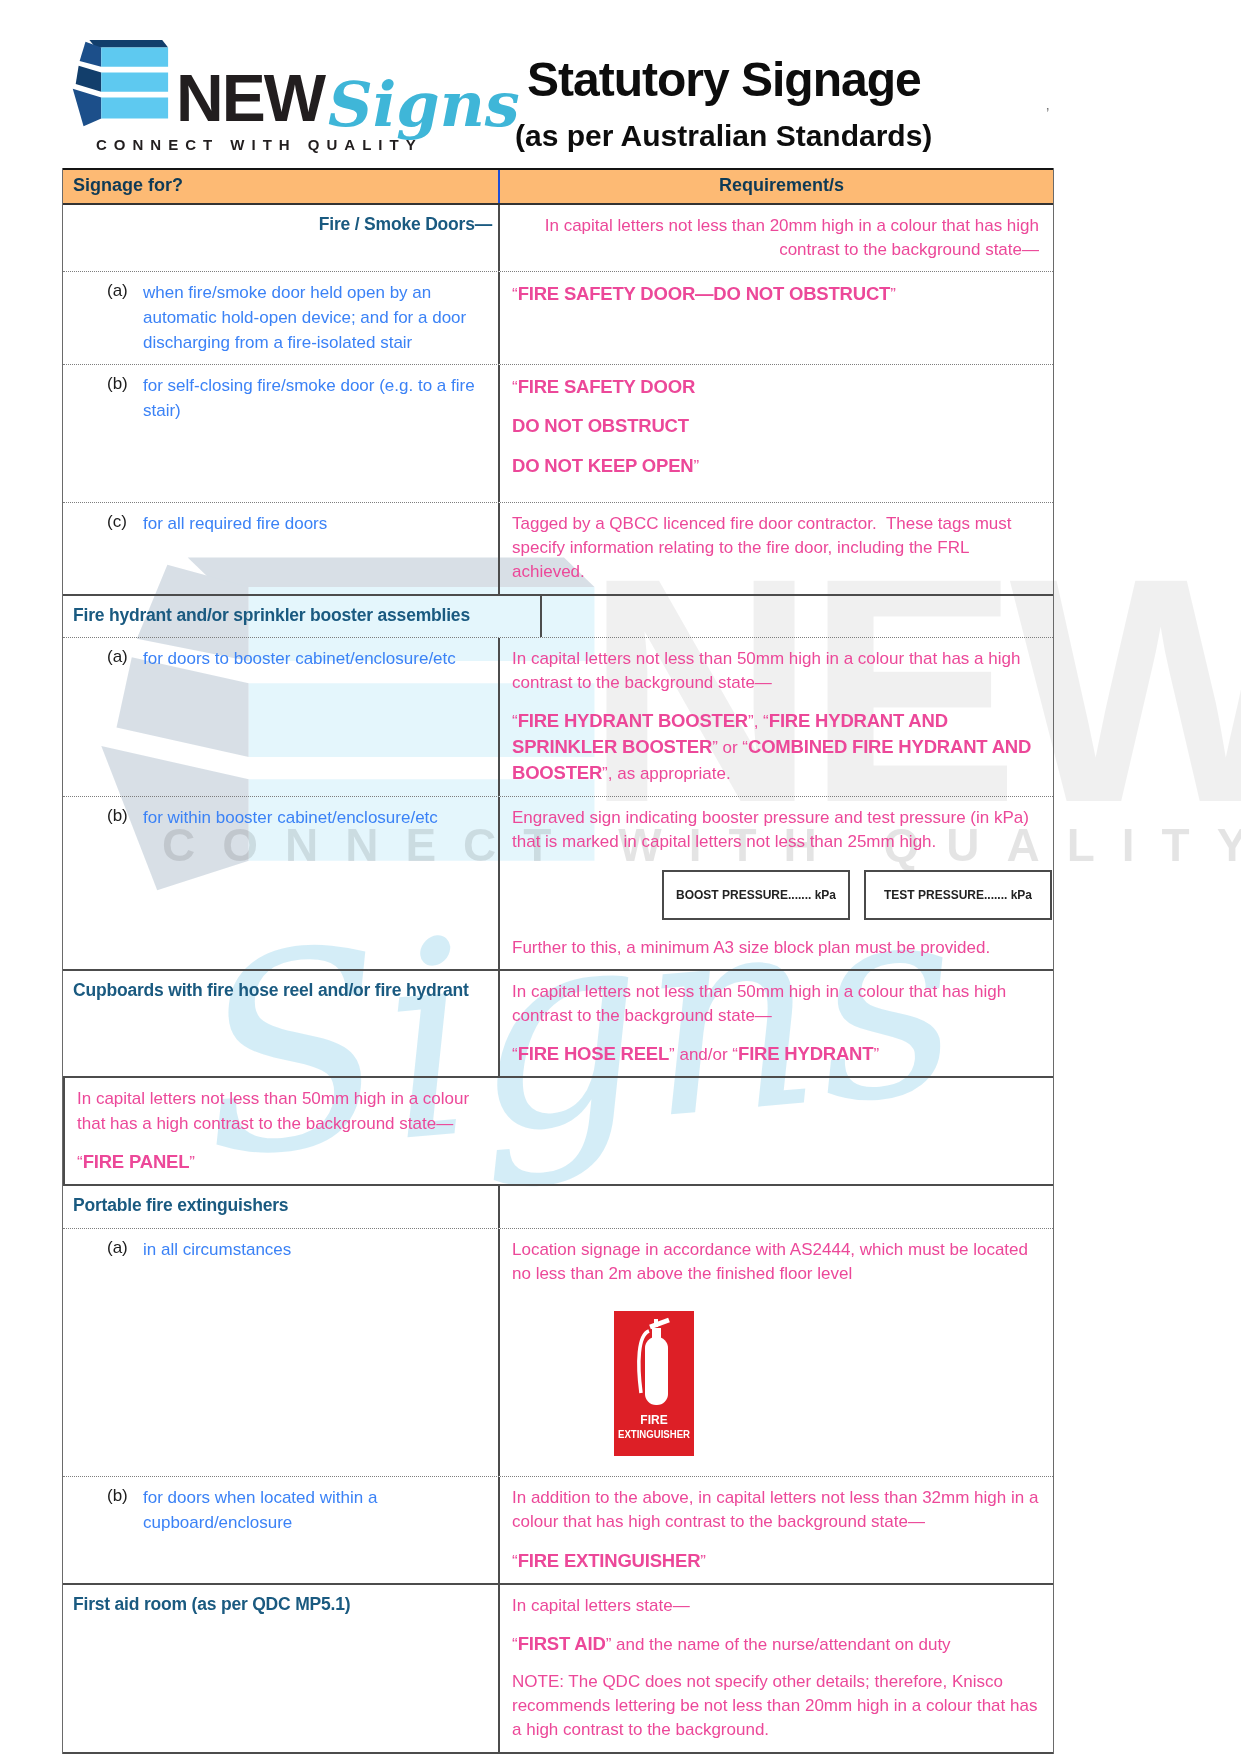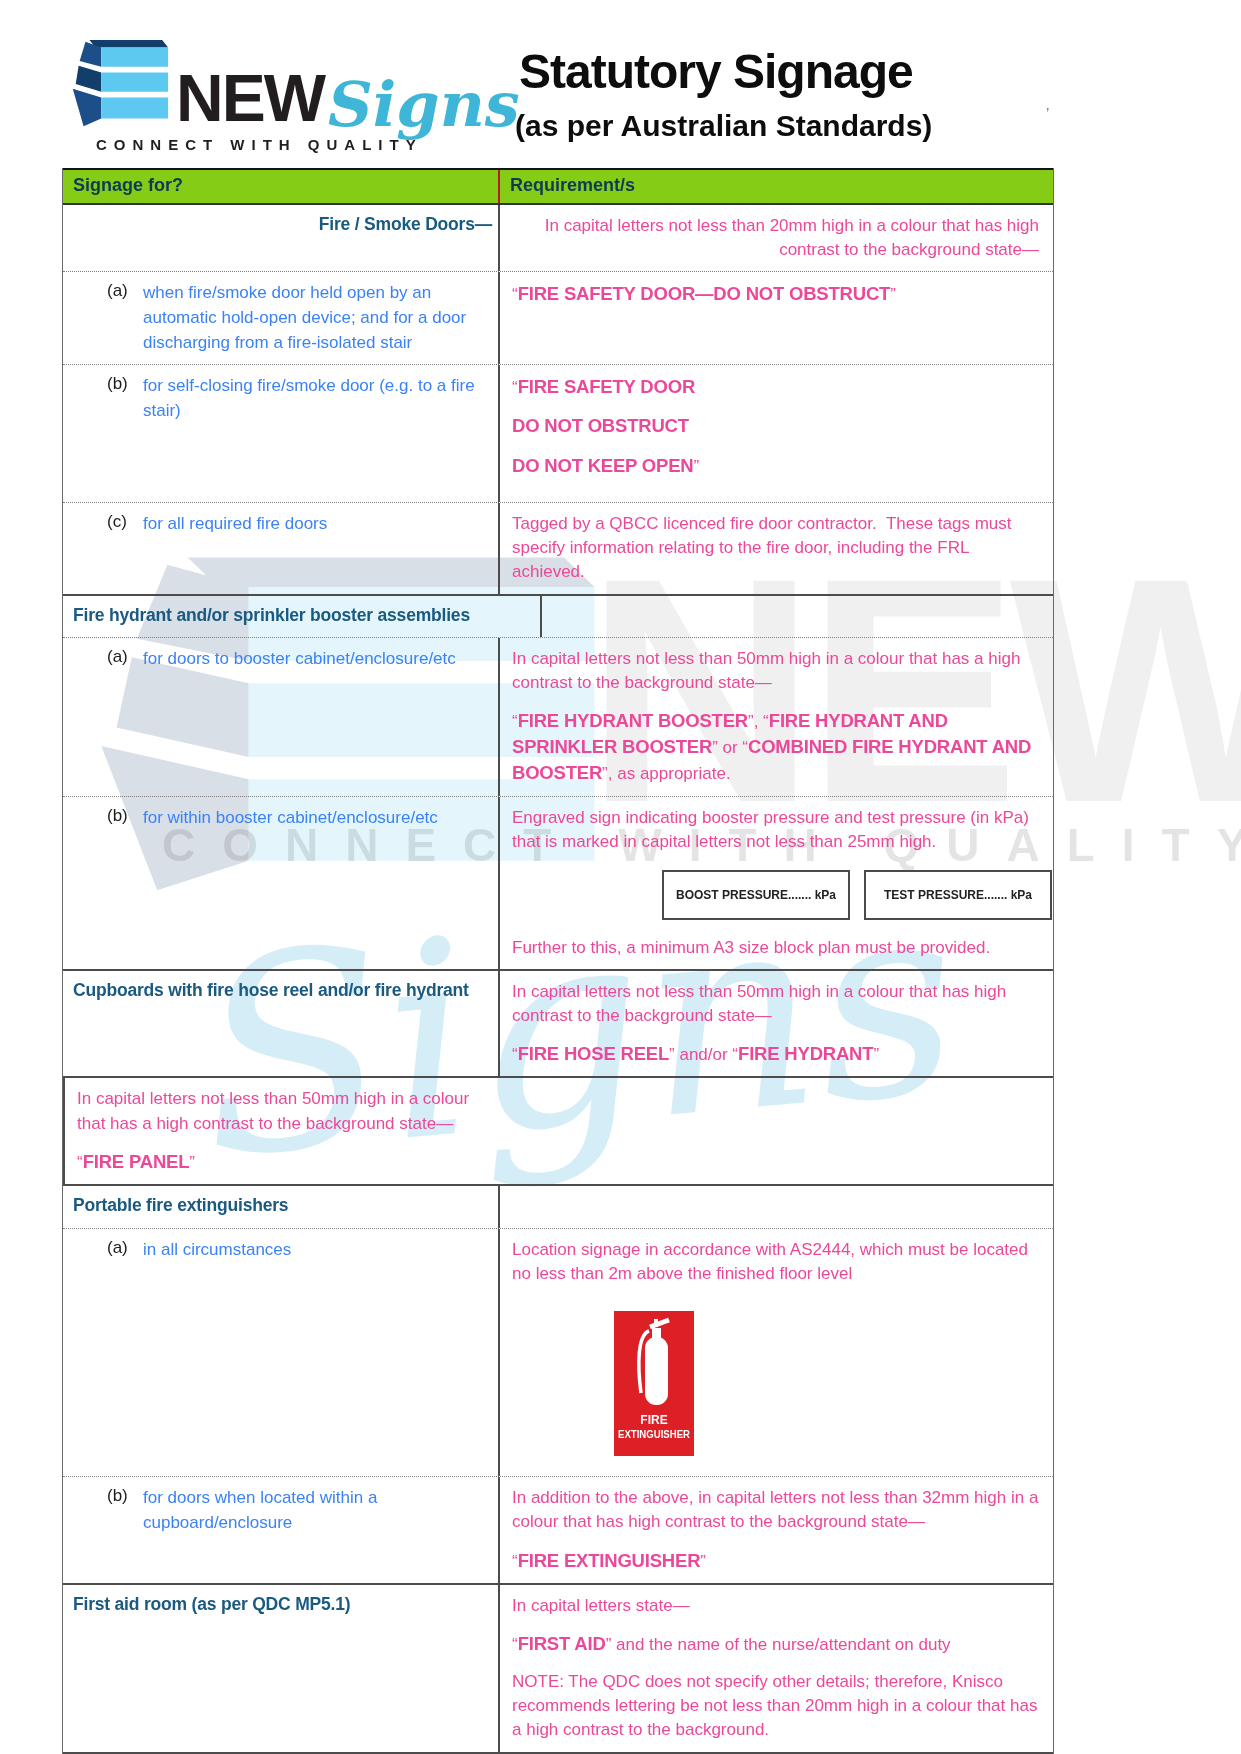--- a/index.html
+++ b/index.html
@@ -20,31 +20,31 @@
   
   .hdr{position:absolute;left:0;top:0;width:100%;height:168px;z-index:2;}
   .logo{position:absolute;left:58px;top:38px;}
   .logo-top{display:flex;align-items:flex-end;}
   .logo-icon{width:116px;height:92px;}
   .logo-new{font-size:66px;font-weight:bold;color:#221e1f;letter-spacing:-2px;line-height:.95;margin-left:2px;}
   .logo-script{font-family:"DejaVu Serif",serif;font-style:italic;font-weight:bold;
                font-size:62px;color:#3fb6d8;line-height:.8;margin-left:4px;}
   .logo-tagline{margin:6px 0 0 38px;font-size:15px;font-weight:bold;color:#221e1f;letter-spacing:7px;}
   .title-block{position:absolute;left:515px;top:40px;}
-  .title-block h1{margin:4px;font-size:48px;font-weight:bold;color:#0d0d0d;letter-spacing:-1px;}
+  .title-block h1{margin:12px;font-size:48px;font-weight:bold;color:#0d0d0d;letter-spacing:-1px;}
   .title-block h2{margin:10px 0 0 0;font-size:30px;font-weight:bold;color:#0d0d0d;}
   .stray{position:absolute;left:1046px;top:104px;font-size:15px;color:#777;}
 
   
   .table{position:absolute;left:62px;top:168px;width:990px;z-index:1;
          border-left:1px solid #6a6a6a;border-right:1px solid #6a6a6a;border-bottom:2px solid #4c4c4c;}
-  .thead{display:grid;grid-template-columns:435px 1fr;background:#84cc16;
+  .thead{display:grid;grid-template-columns:435px 1fr;background:#fdba74;
          border-top:2px solid #141414;border-bottom:2px solid #333;height:33px;}
   .th{font-size:18px;font-weight:bold;color:#0e3a56;padding:5px 0 0 10px;}
-  .th + .th{border-left:2px solid #b91c1c;}
+  .th + .th{border-left:2px solid #1d4ed8;text-align:center;}
 
   .row{display:grid;grid-template-columns:435px 1fr;box-sizing:border-box;}
   .row.dotted{border-bottom:1px dotted #7e7e7e;}
   .row.solid{border-bottom:2px solid #4c4c4c;}
   .cell{box-sizing:border-box;min-width:0;}
   .cell.left{padding:9px 6px 9px 10px;}
   .cell.left.item{padding-left:44px;display:flex;align-items:flex-start;}
   .cell.right{border-left:2px solid #4c4c4c;padding:9px 14px 9px 12px;}
   .sec-lab{font-size:17.5px;font-weight:bold;color:#1a5a80;letter-spacing:-.2px;white-space:nowrap;}
   .prefix{flex:0 0 36px;font-size:17px;color:#1c1c1c;}

